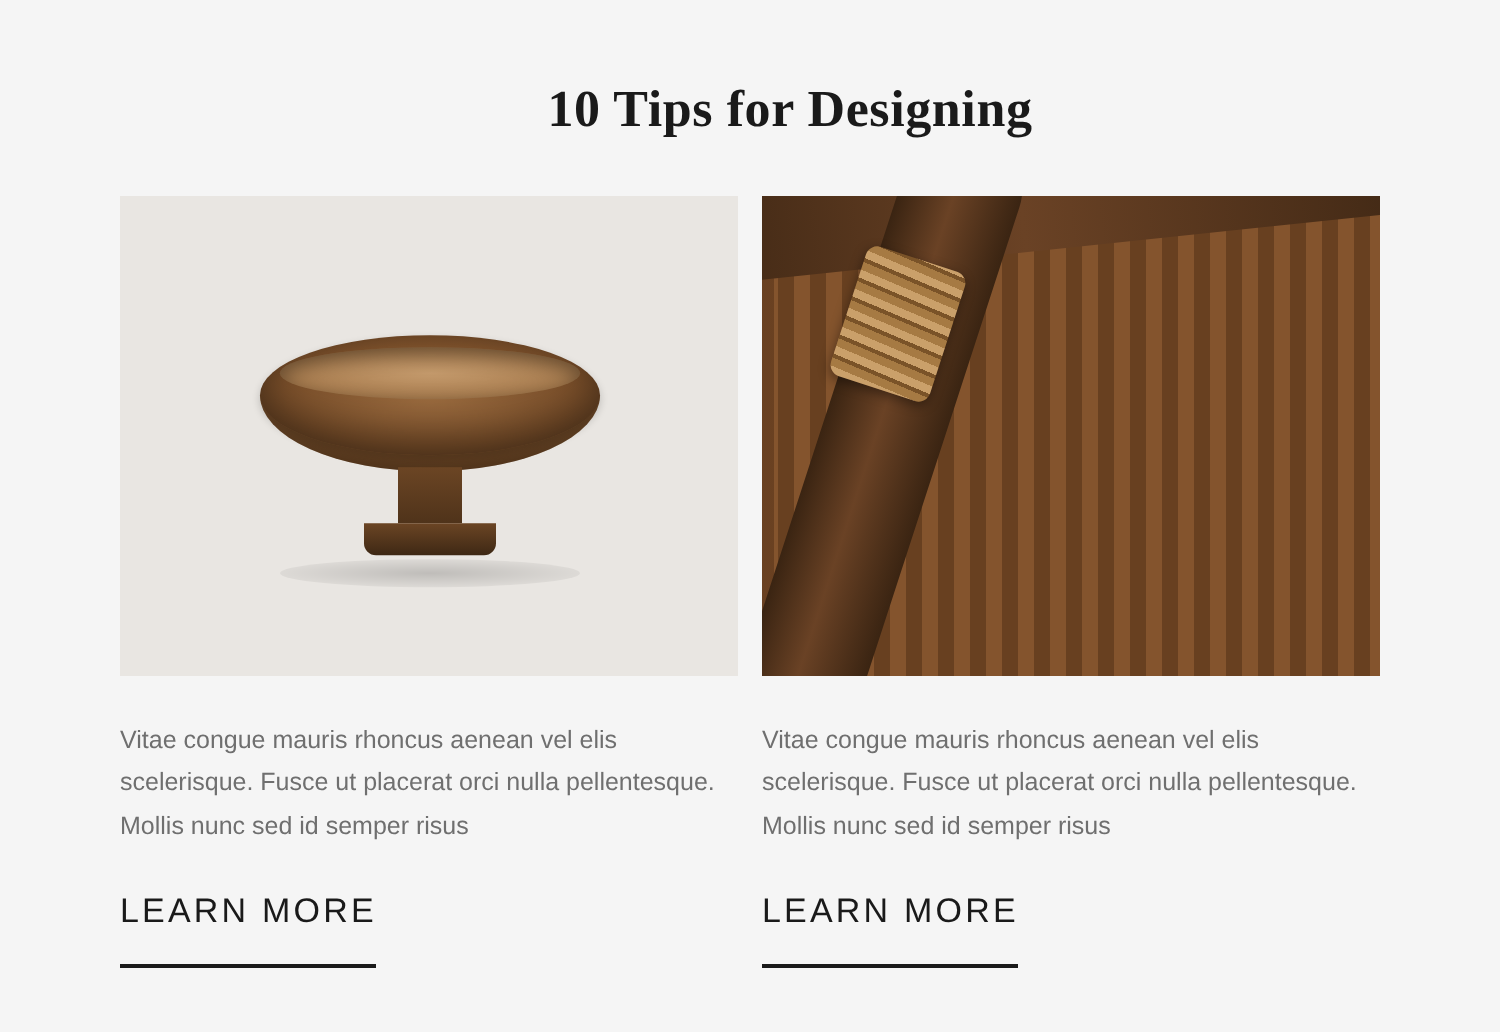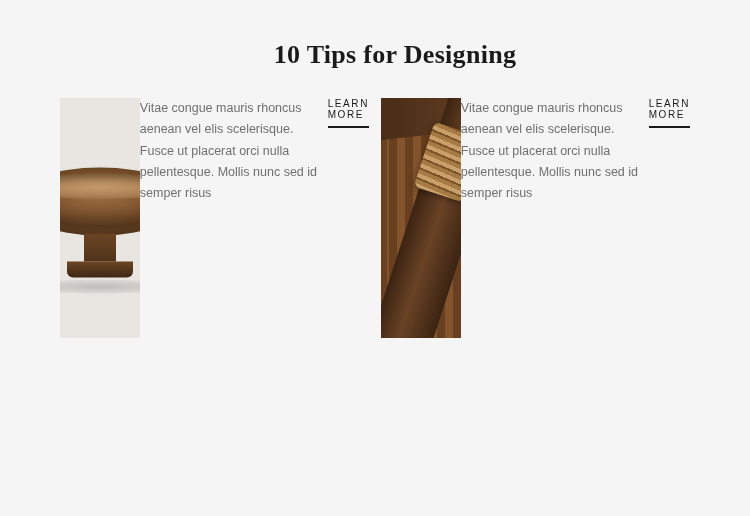--- a/index.html
+++ b/index.html
@@ -23,21 +23,21 @@
   margin-left: 40px;
 }
 .columns {
   display: flex;
   gap: 12px;
   width: 100%;
 }
 .card {
   flex: 1;
   display: flex;
-  flex-direction: row;
+  flex-direction: column;
 }
 .image-box {
   width: 100%;
   height: 240px;
   background: #e9e6e2;
   position: relative;
   overflow: hidden;
   margin-bottom: 22px;
 }
 
@@ -131,26 +131,26 @@
   border-radius: 6px;
   box-shadow: 0 2px 6px rgba(0,0,0,0.4);
 }
 .desc {
   font-size: 12.5px;
   line-height: 1.7;
   color: #6f6f6f;
   margin-bottom: 22px;
 }
 .learn-more {
-  font-size: 10px;
+  font-size: 17px;
   letter-spacing: 1.6px;
   color: #1a1a1a;
   text-decoration: none;
   border-bottom: 2px solid #1a1a1a;
-  padding-bottom: 6px;
+  padding-bottom: 16px;
   align-self: flex-start;
   cursor: pointer;
 }
 </style>
 </head>
 <body>
 
 <h1 class="heading">10 Tips for Designing</h1>
 
 <div class="columns">

